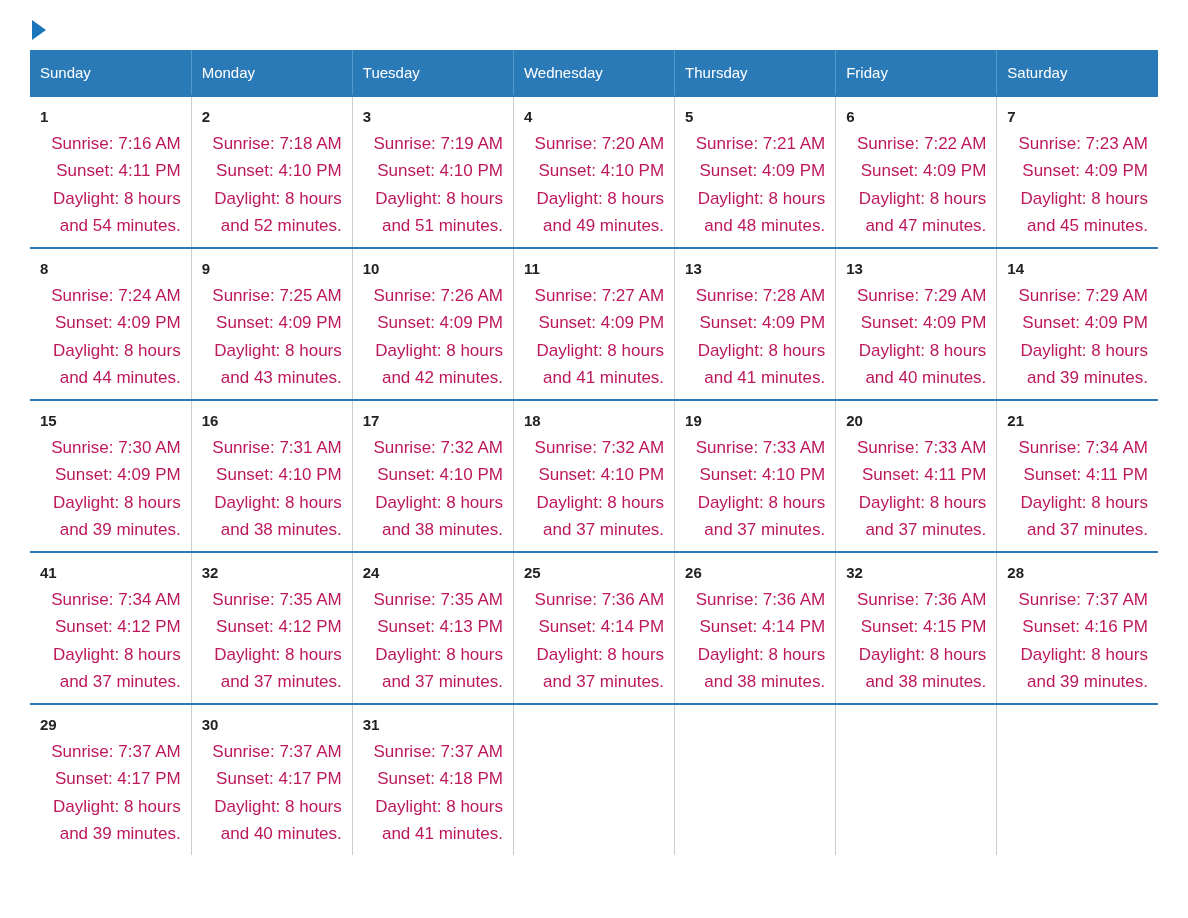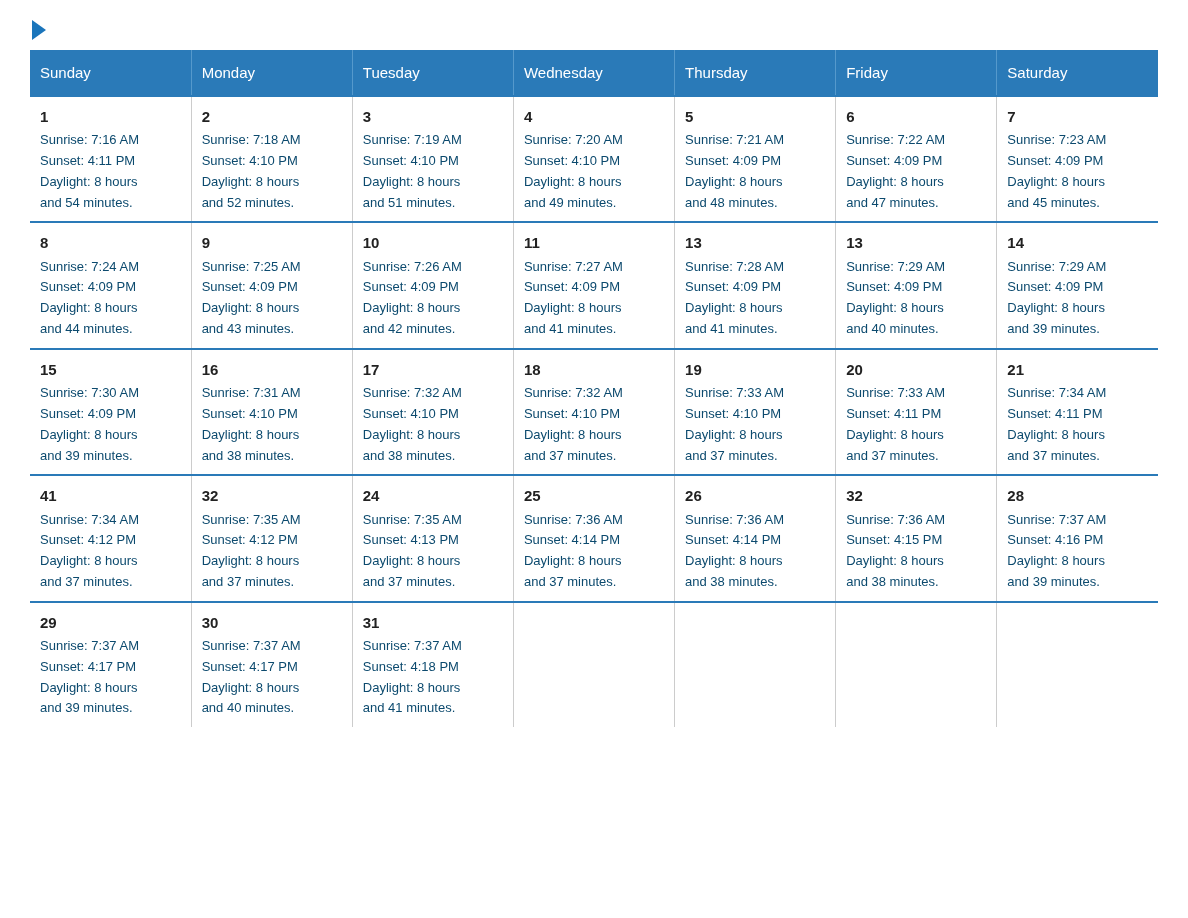--- a/index.html
+++ b/index.html
@@ -79,23 +79,24 @@
       border-right: none;
     }
     .day-num {
       font-size: 15px;
       font-weight: bold;
       color: #222;
       display: block;
       margin-bottom: 2px;
     }
     .day-info {
-      font-size: 13px;
-      color: #0c4a6e;
+      font-size: 17px;
+      color: #be185d;
       line-height: 1.6;
+      text-align: right;
     }
     .logo-wrapper {
       display: flex;
       flex-direction: column;
       align-items: flex-start;
     }
     .logo-line1 {
       display: flex;
       align-items: center;
     }

